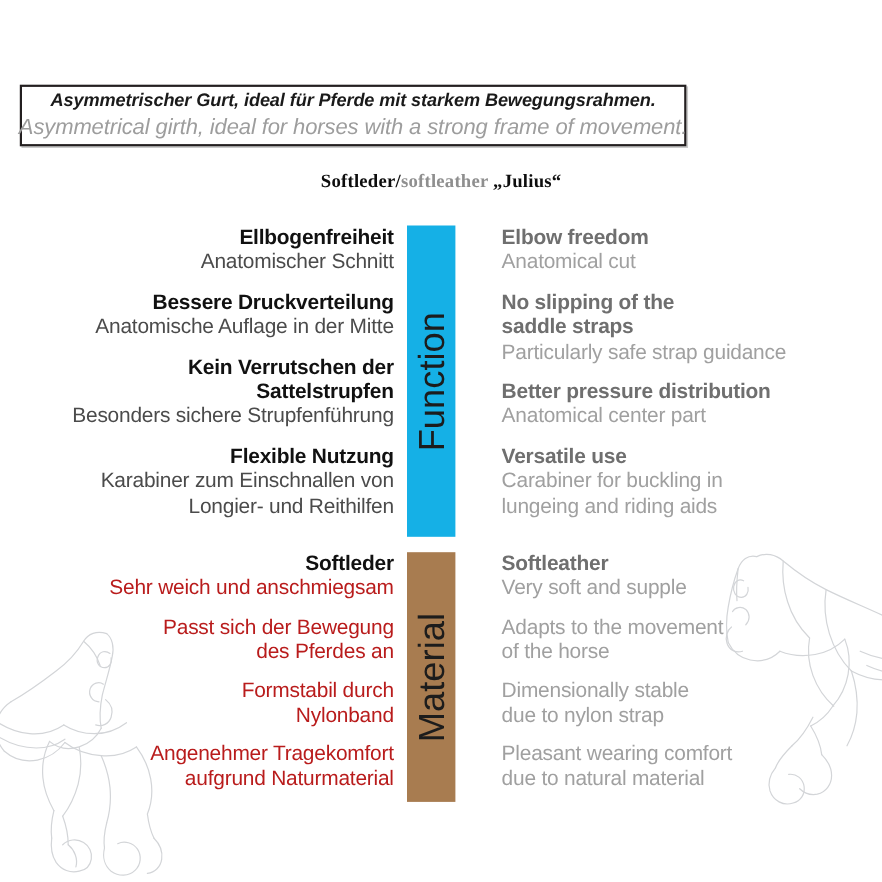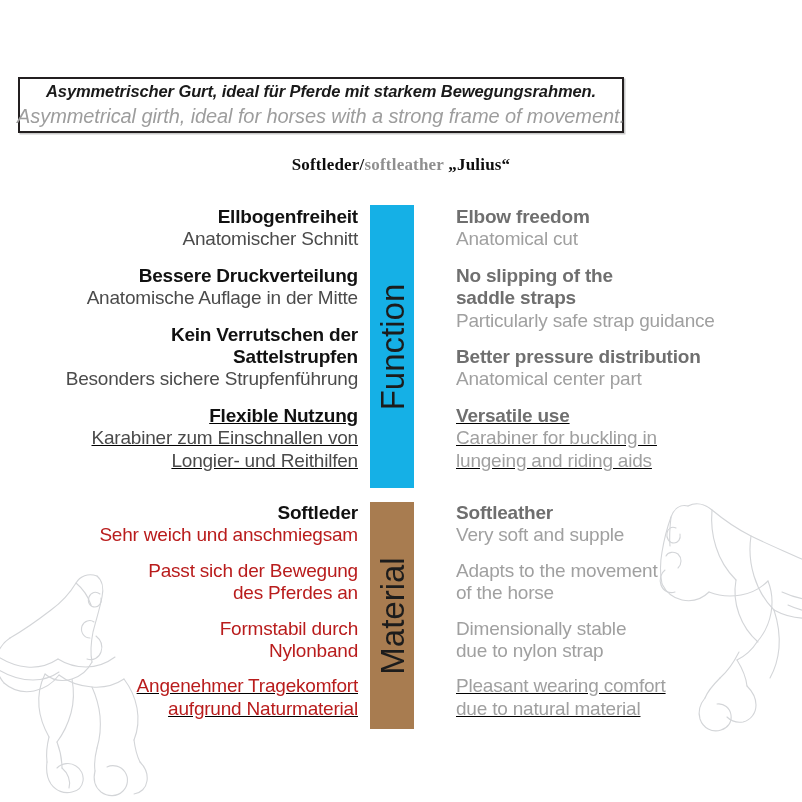--- a/index.html
+++ b/index.html
@@ -124,21 +124,21 @@
     text-align: left;
     margin-left: 10px;
   }
 
   .col-de.fn { top: 206px; }
   .col-en.fn { top: 206px; }
   .col-de.mt { top: 502px; }
   .col-en.mt { top: 502px; }
 
   .blk { margin: 0 0 14px 0; }
-  .blk:last-child { margin-bottom: 0; text-decoration: underline; }
+  .blk:last-child { margin-bottom: 0; }
 
   .h-de {
     font-size: 19px;
     font-weight: bold;
     color: #111111;
     line-height: 1.18;
     letter-spacing: -0.2px;
   }
   .s-de {
     font-size: 19px;

